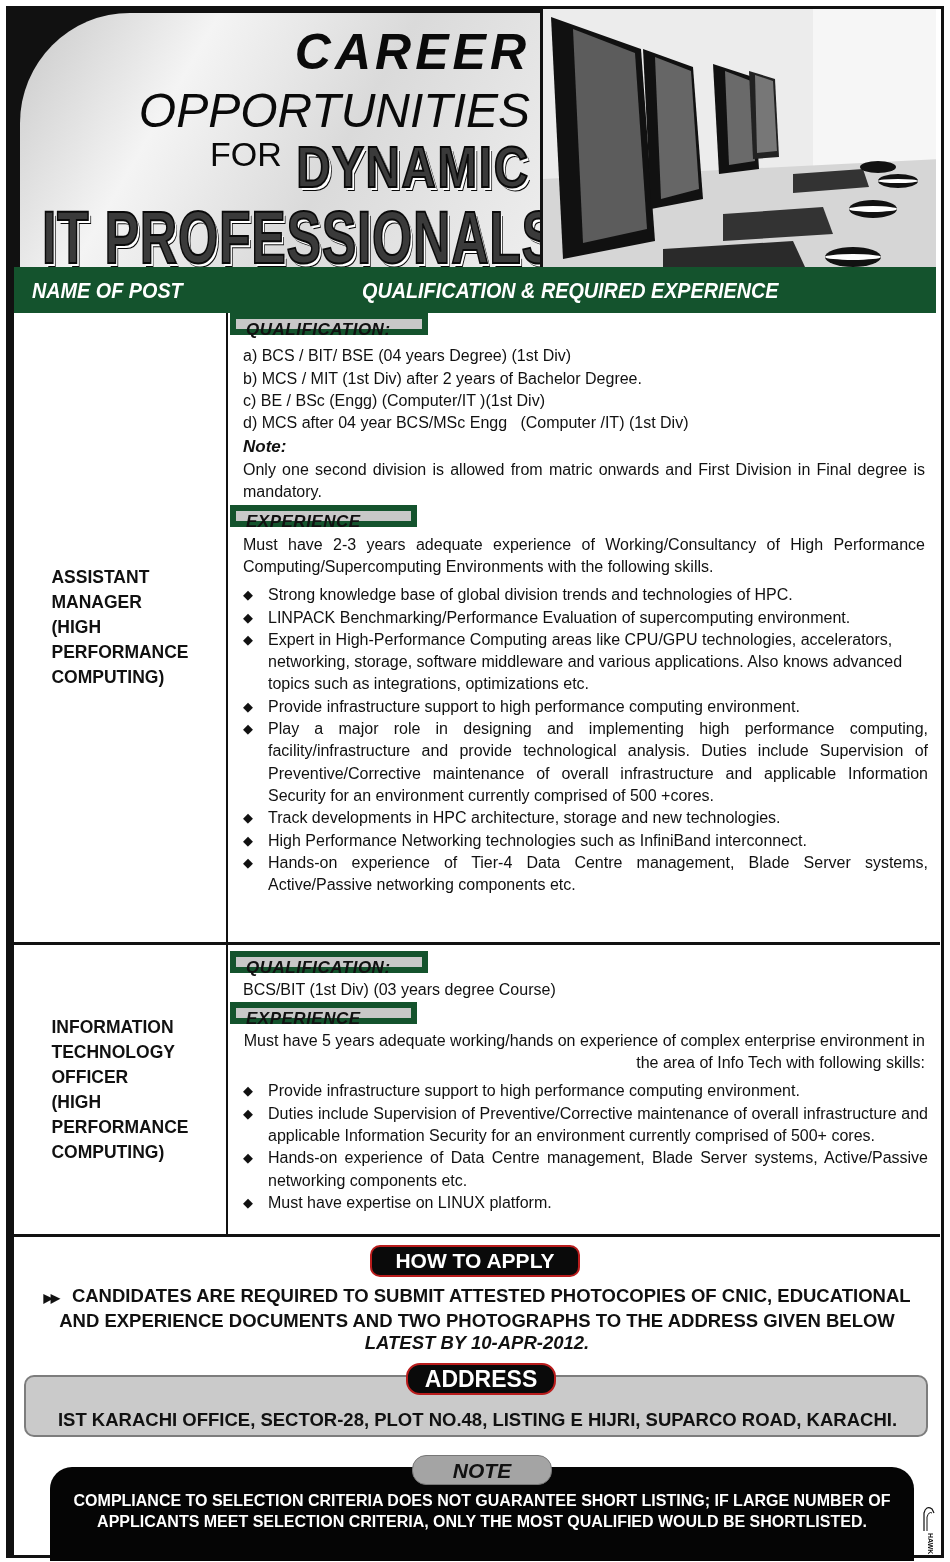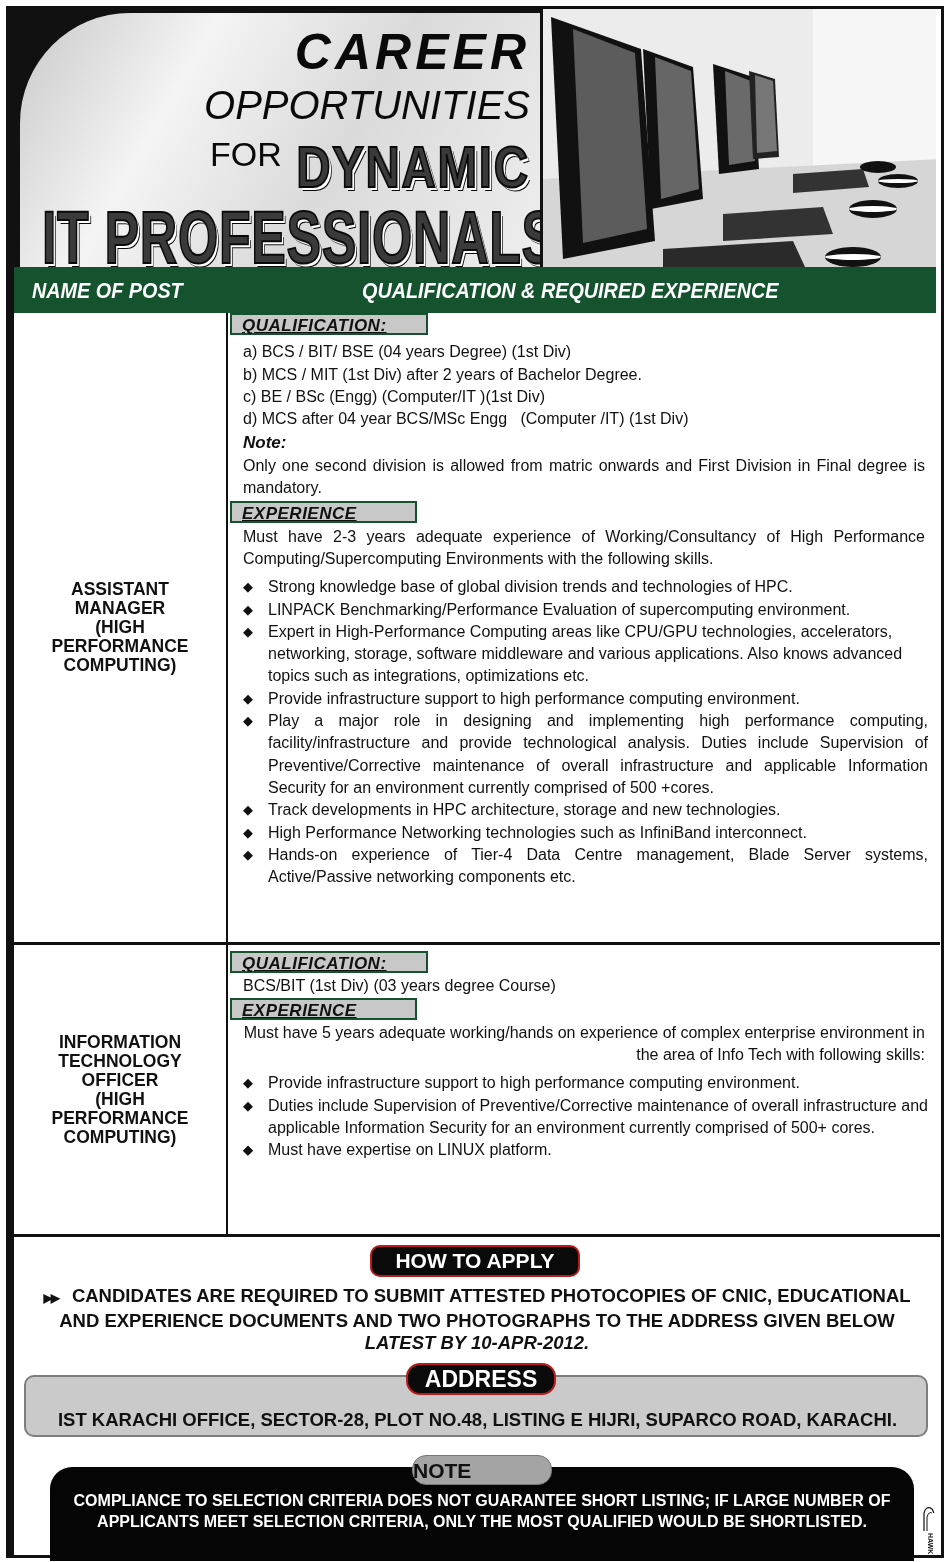--- a/index.html
+++ b/index.html
@@ -20,21 +20,21 @@
     .header-left-inner {
       position: absolute; left: 6px; top: 4px; width: 520px; height: 254px;
       border-top-left-radius: 110px;
       background: linear-gradient(120deg, #c9c9c9 0%, #f4f4f4 30%, #dadada 60%, #eeeeee 100%);
     }
     .t-career {
       position: absolute; right: 10px; top: 10px; font-size: 50px; font-weight: bold; font-style: italic;
       letter-spacing: 4px; color: #0a0a0a; font-family: "Liberation Sans", sans-serif;
     }
     .t-opp {
-      position: absolute; right: 10px; top: 70px; font-size: 40px; font-style: italic; color: #0a0a0a;
+      position: absolute; right: 10px; top: 70px; font-size: 48px; font-style: italic; color: #0a0a0a;
       font-family: "Liberation Sans", sans-serif;
     }
     .t-for {
       position: absolute; left: 190px; top: 122px; font-size: 34px; color: #0a0a0a;
     }
     .t-dynamic {
       position: absolute; right: 10px; top: 120px; font-size: 58px; font-weight: bold; color: #3a3a3a;
       letter-spacing: 2px; transform: scaleX(0.82); transform-origin: right center;
       -webkit-text-stroke: 2px #0a0a0a; text-shadow: 3px 3px 0 #fff, 4px 4px 0 #0a0a0a;
     }
@@ -57,26 +57,26 @@
     .col-head span { position: absolute; top: 11px; transform: scaleX(0.9); transform-origin: left center; white-space: nowrap; }
 
     
     .row { position: absolute; left: 0; width: 926px; border-bottom: 3px solid #111; }
     .post-cell {
       position: absolute; left: 0; top: 0; width: 214px; height: 100%;
       display: flex; align-items: center; justify-content: center;
       border-right: 2px solid #111;
     }
     .post-name {
-      text-align: center; font-weight: bold; font-size: 17.5px; line-height: 19px; white-space: pre-line; color: #111;
+      font-weight: bold; font-size: 17.5px; line-height: 25px; white-space: pre-line; color: #111;
     }
     .detail-cell { position: absolute; left: 216px; top: 0; right: 0; font-size: 16px; line-height: 22.3px; }
     .label-tab {
-      display: inline-block; background: #c8c8c8; border: 2px solid #14532d; font-weight: bold; font-style: italic;
-      font-size: 17px; padding: 0 8px 0 10px; height: 22px; line-height: 22px; letter-spacing: 0.5px; text-decoration: underline;
+      display: inline-block; background: #c8c8c8; border: 6px solid #14532d; font-weight: bold; font-style: italic;
+      font-size: 17px; padding: 0 8px 0 10px; height: 22px; line-height: 22px; letter-spacing: 0.5px;
     }
     .label-tab.q { width: 198px; }
     .label-tab.e { width: 187px; }
     .txt { padding-left: 13px; padding-right: 15px; text-align: justify; }
     .note-lbl { padding-left: 13px; font-weight: bold; font-style: italic; font-size: 17px; }
     ul.bul { list-style: none; padding-left: 13px; padding-right: 12px; margin-top: 6px; }
     ul.bul li { position: relative; padding-left: 25px; text-align: justify; }
     ul.bul li .dia { position: absolute; left: 0; top: 0; font-size: 13px; }
 
     
@@ -100,22 +100,23 @@
       position: absolute; left: 0; width: 100%; top: 1400px; text-align: center; font-weight: bold; font-size: 18.5px;
     }
 
     
     .note-box {
       position: absolute; left: 36px; top: 1458px; width: 864px; height: 94px; background: #050505;
       border-top-left-radius: 22px; border-top-right-radius: 22px;
     }
     .note-pill {
       position: absolute; left: 398px; top: 1446px; width: 140px; height: 30px; background: #a4a4a4;
-      border-radius: 14px; color: #111; font-weight: bold; font-size: 21px; line-height: 30px;
+      border-radius: 14px; color: #111; font-weight: bold; font-size: 21px; text-align: center; line-height: 30px;
       border: 1px solid #777;
+      font-style: italic;
     }
     .note-text {
       position: absolute; left: 40px; width: 856px; top: 1482px; text-align: center; color: #fff; font-weight: bold;
       font-size: 16px; line-height: 20.5px;
     }
     .hawk {
       position: absolute; left: 906px; top: 1494px; width: 18px; height: 52px;
     }
     .hawk-text { position: absolute; left: 0px; top: 30px; font-size: 7px; font-weight: bold; transform: rotate(90deg); transform-origin: left top; left: 14px; }
   </style>
@@ -213,21 +214,21 @@
 COMPUTING)</div>
     </div>
     <div class="detail-cell" style="top:6px;">
       <div class="label-tab q">QUALIFICATION:</div>
       <div class="txt">BCS/BIT (1st Div) (03 years degree Course)</div>
       <div class="label-tab e">EXPERIENCE</div>
       <div class="txt" style="text-align:right;">Must have 5 years adequate working/hands on experience of complex enterprise environment in the area of Info Tech with following skills:</div>
       <ul class="bul">
         <li><span class="dia">◆</span><span>Provide infrastructure support to high performance computing environment.</span></li>
         <li><span class="dia">◆</span><span>Duties include Supervision of Preventive/Corrective maintenance of overall infrastructure and applicable Information Security for an environment currently comprised of 500+ cores.</span></li>
-        <li><span class="dia">◆</span></li>
+        <li><span class="dia">◆</span><span>Hands-on experience of Data Centre management, Blade Server systems, Active/Passive networking components etc.</span></li>
         <li><span class="dia">◆</span><span>Must have expertise on LINUX platform.</span></li>
       </ul>
     </div>
   </div>
 
   <div class="pill" style="left:356px; top:1236px; width:210px; height:32px; line-height:28px; font-size:21px;">HOW TO APPLY</div>
   <div class="apply-text">
     <span class="arrow">▶▶</span><span>CANDIDATES ARE REQUIRED TO SUBMIT ATTESTED PHOTOCOPIES OF CNIC, EDUCATIONAL AND EXPERIENCE DOCUMENTS AND TWO PHOTOGRAPHS TO THE ADDRESS GIVEN BELOW</span>
     <span class="deadline">LATEST BY 10-APR-2012.</span>
   </div>

